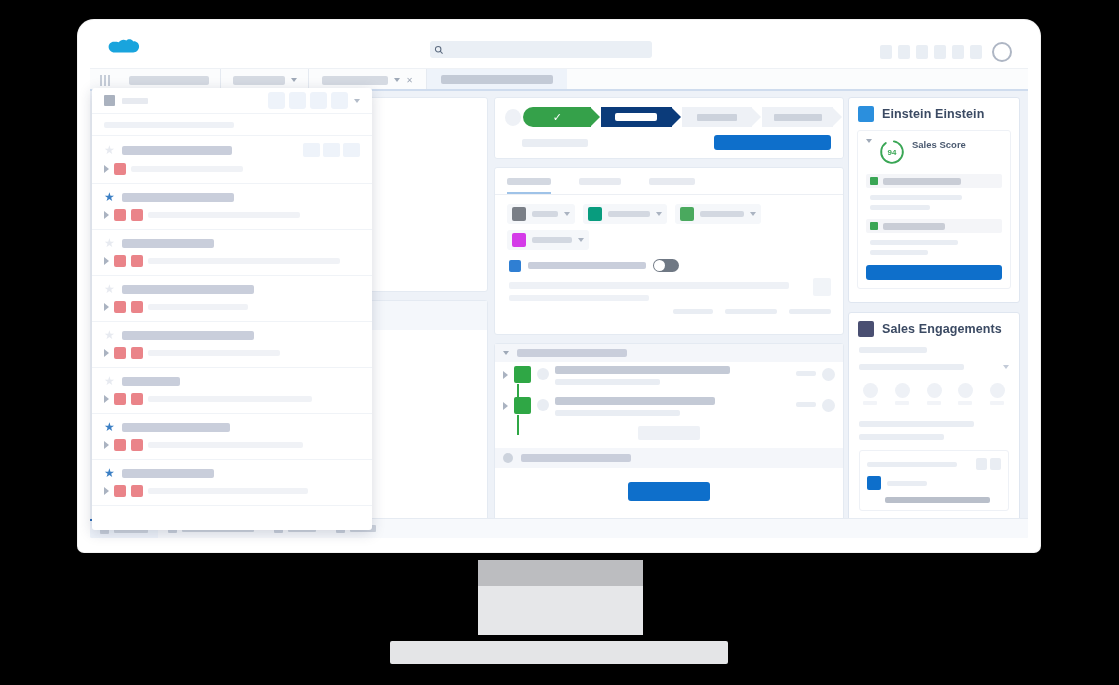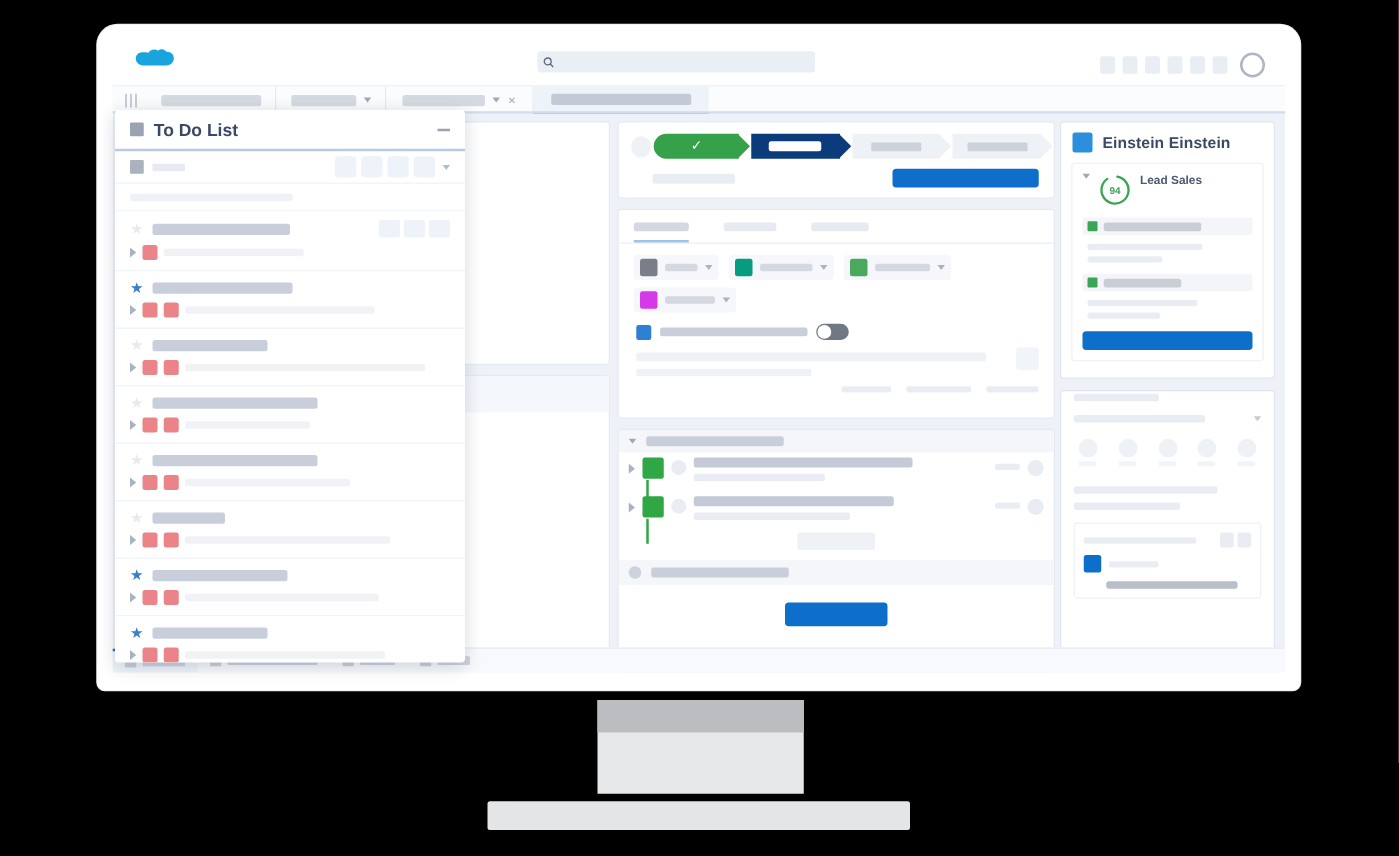--- a/index.html
+++ b/index.html
@@ -415,21 +415,21 @@
             <div class="r-ico" style="background:#2b8fdd"></div>
             <span class="r-title">Einstein Einstein</span>
           </div>
           <div class="r-inner">
             <div class="score-row">
               <div class="chev"></div>
               <svg class="donut" viewBox="0 0 36 36">
                 <circle cx="18" cy="18" r="15" fill="none" stroke="#3aa655" stroke-width="2.6" stroke-dasharray="82 12" stroke-linecap="round" transform="rotate(-80 18 18)"></circle>
                 <text x="18" y="22" text-anchor="middle" font-size="11" fill="#3aa655" font-family="Liberation Sans, sans-serif" font-weight="600">94</text>
               </svg>
-              <span class="score-lbl">Lead Sales</span>
+              <span class="score-lbl">Sales Score</span>
             </div>
 
             <div class="sc-item" style="margin-top:9px;">
               <div class="grn-dot"></div>
               <div class="ph-d" style="width:78px;height:7px;background:#c9cdd6;"></div>
             </div>
             <div class="ph" style="width:92px;height:5px;margin:7px 0 0 4px;"></div>
             <div class="ph" style="width:60px;height:5px;margin:5px 0 0 4px;"></div>
 
             <div class="sc-item" style="margin-top:9px;">
@@ -437,20 +437,24 @@
               <div class="ph-d" style="width:62px;height:7px;background:#c9cdd6;"></div>
             </div>
             <div class="ph" style="width:88px;height:5px;margin:7px 0 0 4px;"></div>
             <div class="ph" style="width:58px;height:5px;margin:5px 0 0 4px;"></div>
 
             <div class="primary-btn" style="height:15px;margin-top:10px;"></div>
           </div>
         </div>
 
         <div class="r-card" style="height:222px;">
+          <div class="r-head">
+            <div class="r-ico" style="background:#4a4f72"></div>
+            <span class="r-title">Sales Engagements</span>
+          </div>
           <div style="padding:0 10px;">
             <div class="ph" style="width:68px;height:6px;margin-top:2px;"></div>
             <div style="display:flex;align-items:center;margin-top:11px;">
               <div class="ph" style="width:105px;height:6px;"></div>
               <div class="chev" style="margin-left:auto;border-top-color:#c3cbd8;"></div>
             </div>
 
             <div class="av-row" style="margin-top:13px;">
               <div>
                   <div class="av"></div>
@@ -510,25 +514,20 @@
         </div>
         <div class="util-item">
           <div class="util-sq"></div>
           <div class="util-lbl" style="width:26px"></div>
         </div>
       </div>
     </div>
   </div>
 
   <div class="todo">
-    <div class="todo-head">
-      <div class="todo-sq"></div>
-      <span class="todo-title">To Do List</span>
-      <div class="minimize"></div>
-    </div>
 
     <div class="todo-filter">
       <div class="tf-sq"></div>
       <div class="tf-lbl"></div>
       <div class="tf-btns">
         <div class="tf-btn"></div>
         <div class="tf-btn"></div>
         <div class="tf-btn"></div>
         <div class="tf-btn"></div>
         <div class="chev" style="border-top-color:#b3bcc9;margin-left:2px;"></div>

